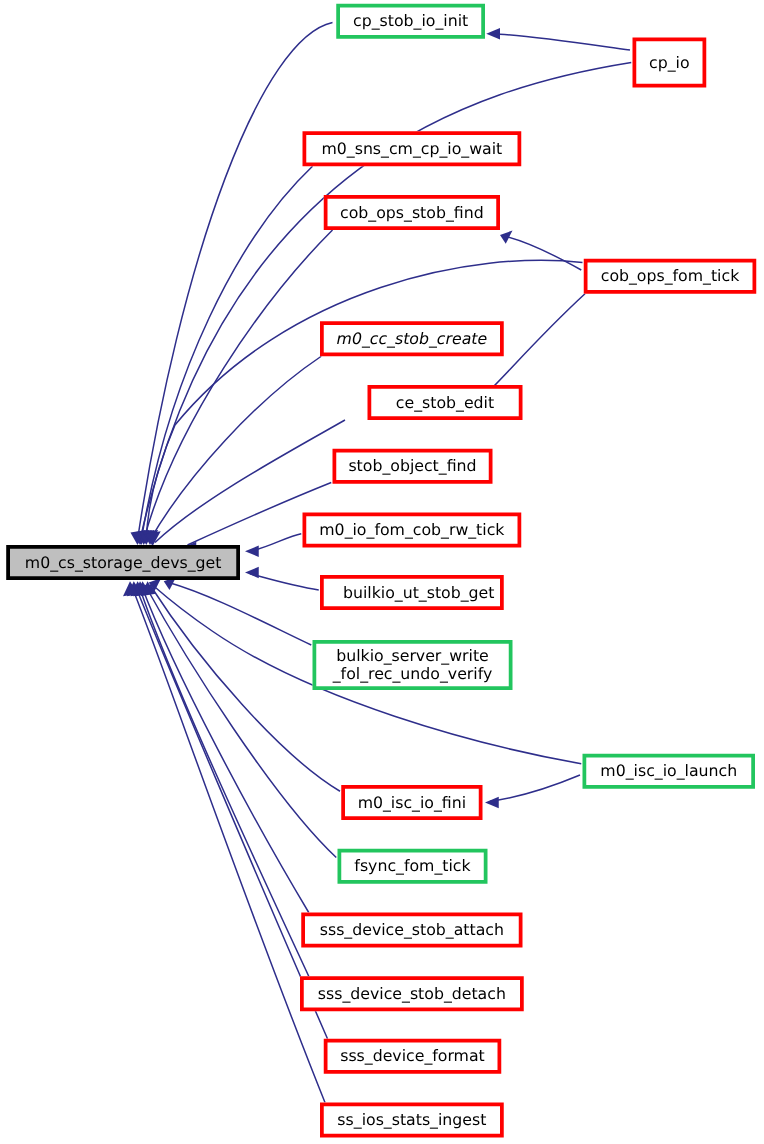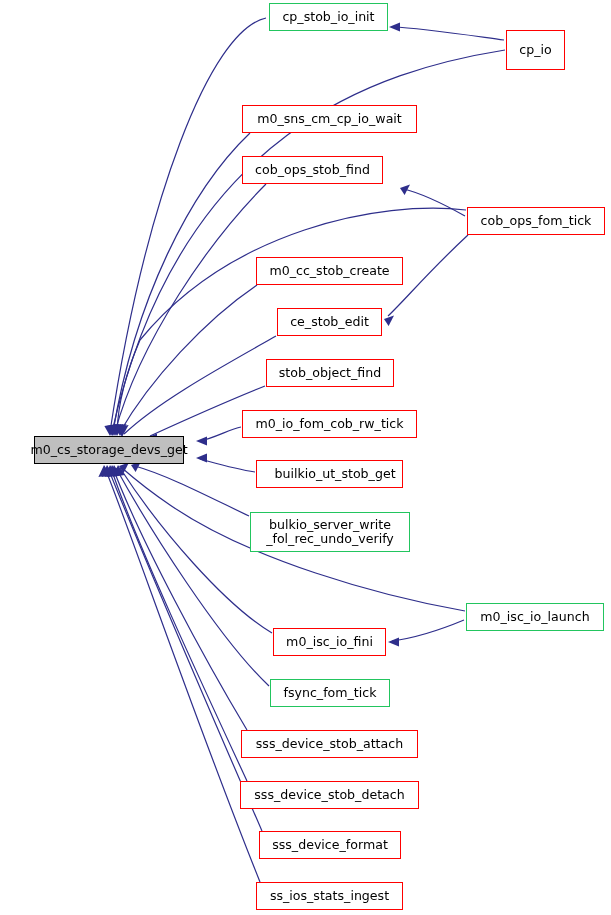--- a/index.html
+++ b/index.html
@@ -27,21 +27,21 @@
     position: absolute;
     box-sizing: border-box;
     display: flex;
     align-items: center;
     justify-content: center;
     text-align: center;
     font-size: 12.6px;
     line-height: 14px;
     color: #000000;
     background: #ffffff;
-    border: 1px solid #22c55e;
+    border: 3px solid #22c55e;
     white-space: pre;
     letter-spacing: 0px;
     z-index: 5;
   }
   .node.red {
     border-color: #ff0000;
   }
   .node.focus {
     background: #bfbfbf;
     border-color: #000000;
@@ -100,28 +100,28 @@
         <polygon points="118,465 112.4,477 124.6,475"></polygon>
         <polygon points="114,465 108.4,477 120.6,475"></polygon>
         <polygon points="112,465 106.4,477 118.6,475"></polygon>
         <polygon points="110,465 104.4,477 116.6,475"></polygon>
         <polygon points="107,465 101.4,477 113.6,475"></polygon>
         <polygon points="104,465 98.4,477 110.6,475"></polygon>
       </g>
   </svg>
 
   <div id="node-layer">
-      <div class="node focus" style="left: 5px; top: 436px; width: 150px; height: 28px; margin-left: 29px;"><span class="node-label">m0_cs_storage_devs_get</span></div>
+      <div class="node focus" style="left: 5px; top: 436px; width: 187px; height: 28px;"><span class="node-label">m0_cs_storage_devs_get</span></div>
       <div class="node" style="left: 269px; top: 3px; width: 119px; height: 28px;"><span class="node-label">cp_stob_io_init</span></div>
       <div class="node red" style="left: 506px; top: 30px; width: 59px; height: 40px;"><span class="node-label">cp_io</span></div>
       <div class="node red" style="left: 242px; top: 105px; width: 175px; height: 28px;"><span class="node-label">m0_sns_cm_cp_io_wait</span></div>
-      <div class="node red" style="left: 242px; top: 156px; width: 141px; height: 28px;"><span class="node-label">cob_ops_stob_find</span></div>
+      <div class="node red" style="left: 259px; top: 156px; width: 141px; height: 28px;"><span class="node-label">cob_ops_stob_find</span></div>
       <div class="node red" style="left: 467px; top: 207px; width: 138px; height: 28px;"><span class="node-label">cob_ops_fom_tick</span></div>
-      <div class="node red" style="left: 256px; top: 257px; width: 147px; height: 28px;"><span class="node-label">m0_cc_stob_create</span></div>
-      <div class="node red" style="left: 277px; top: 308px; width: 105px; height: 28px;"><span class="node-label">ce_stob_edit</span></div>
+      <div class="node red" style="left: 256px; top: 257px; width: 147px; height: 28px; font-style: italic;"><span class="node-label">m0_cc_stob_create</span></div>
+      <div class="node red" style="left: 294px; top: 308px; width: 124px; height: 28px;"><span class="node-label">ce_stob_edit</span></div>
       <div class="node red" style="left: 266px; top: 359px; width: 128px; height: 28px;"><span class="node-label">stob_object_find</span></div>
       <div class="node red" style="left: 242px; top: 410px; width: 175px; height: 28px;"><span class="node-label">m0_io_fom_cob_rw_tick</span></div>
       <div class="node red" style="left: 256px; top: 460px; width: 147px; height: 28px; padding-left: 11px;"><span class="node-label">builkio_ut_stob_get</span></div>
       <div class="node" style="left: 250px; top: 512px; width: 160px; height: 40px;"><span class="node-label">bulkio_server_write
 _fol_rec_undo_verify</span></div>
       <div class="node" style="left: 466px; top: 603px; width: 138px; height: 28px; justify-content: center;"><span class="node-label">m0_isc_io_launch</span></div>
       <div class="node red" style="left: 273px; top: 628px; width: 113px; height: 28px;"><span class="node-label">m0_isc_io_fini</span></div>
       <div class="node" style="left: 270px; top: 679px; width: 120px; height: 28px;"><span class="node-label">fsync_fom_tick</span></div>
       <div class="node red" style="left: 241px; top: 730px; width: 177px; height: 28px;"><span class="node-label">sss_device_stob_attach</span></div>
       <div class="node red" style="left: 240px; top: 781px; width: 179px; height: 28px;"><span class="node-label">sss_device_stob_detach</span></div>

